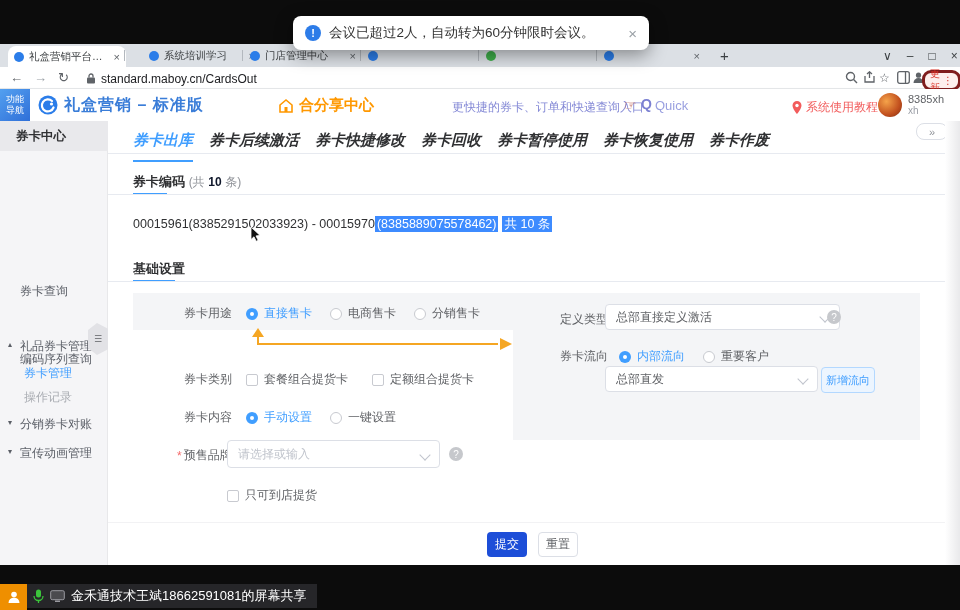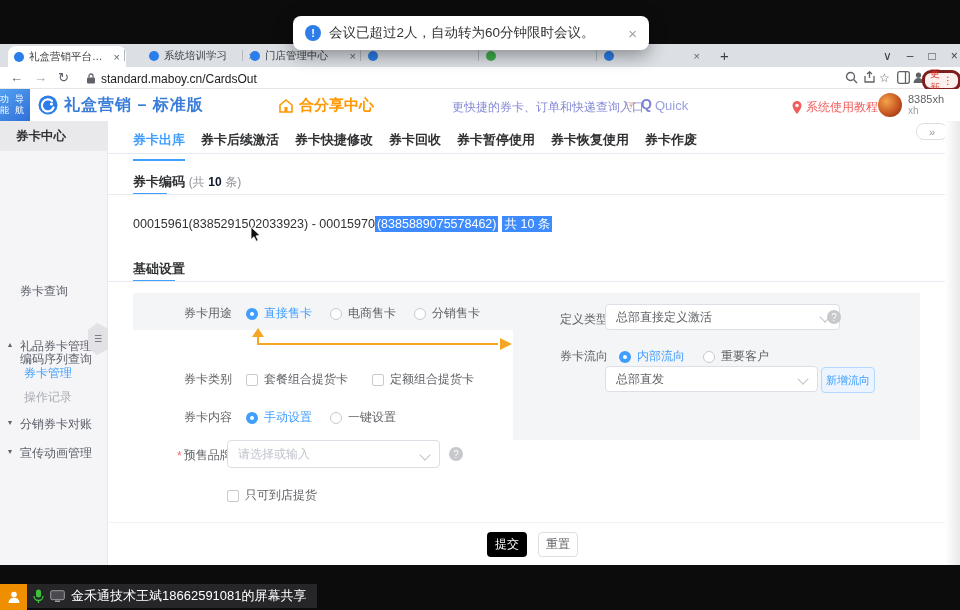--- a/index.html
+++ b/index.html
@@ -23,21 +23,21 @@
   .navico{position:absolute;top:3px;font-size:13px;color:#5f6368;}
   .urltxt{position:absolute;left:101px;top:5px;font-size:12px;color:#202124;}
   .tbicon{position:absolute;top:4px;}
   .updatepill{position:absolute;left:922px;top:3px;height:15px;padding:0 5px;border:3px solid #7f1d1d;
               background:#fdefed;border-radius:9px;display:flex;align-items:center;gap:3px;
               font-size:10px;color:#d93025;}
 
   
   .appheader{left:0;top:89px;width:960px;height:32px;background:#fff;box-shadow:0 1px 3px rgba(0,0,0,.08);}
   .navtoggle{left:0;top:0;width:30px;height:32px;background:linear-gradient(140deg,#53a0f0,#2f6fd8);
-             color:#fff;font-size:9px;line-height:11px;display:flex;
+             color:#fff;font-size:9px;line-height:11px;display:flex;flex-direction:column;
              align-items:center;justify-content:center;}
   .brand{left:64px;top:6px;font-size:16px;font-weight:bold;color:#3a7dd8;letter-spacing:1px;}
   .sharecenter{left:278px;top:7px;display:flex;align-items:center;gap:5px;font-size:15px;font-weight:bold;color:#ff9800;}
   .quicktext{left:452px;top:10px;font-size:12px;color:#8489d6;}
   .hand{left:624px;top:8px;font-size:14px;color:#b9574a;}
   .qmagq{left:641px;top:7px;font-size:14px;font-weight:bold;color:#7b80d2;}
   .quicklabel{left:655px;top:9px;font-size:13px;color:#9aa0e0;}
   .tutorial{left:792px;top:10px;display:flex;align-items:center;gap:4px;font-size:12px;color:#f25c5c;}
   .avatar{left:878px;top:4px;width:24px;height:24px;border-radius:50%;
           background:radial-gradient(circle at 35% 35%,#f5a34a,#c2501e 60%,#7c2d12);}
@@ -54,21 +54,21 @@
   .sbitem.dim{color:#a9acb2;}
   .sbarrow{position:absolute;left:8px;font-size:8px;color:#5a5e66;}
   .collapse-tab{left:88px;top:323px;width:20px;height:32px;background:#e2e2e6;
                 clip-path:polygon(45% 0,100% 18%,100% 82%,45% 100%,0 78%,0 22%);
                 display:flex;align-items:center;justify-content:center;font-size:9px;color:#606266;}
 
   
   .main{left:108px;top:121px;width:837px;height:444px;background:#fff;}
   .scrollstrip{left:945px;top:121px;width:15px;height:444px;background:linear-gradient(90deg,#ffffff,#e9e9eb);}
   .ctabs{position:absolute;left:25px;top:10px;display:flex;gap:16px;}
-  .ctab{font-size:13px;font-weight:600;color:#303133;padding-bottom:10px;white-space:nowrap;}
+  .ctab{font-size:15px;font-weight:600;color:#303133;padding-bottom:10px;white-space:nowrap;font-style:italic;}
   .ctab.on{color:#409eff;border-bottom:2px solid #409eff;}
   .hline{position:absolute;left:0;width:837px;height:1px;background:#e7eaf0;}
   .collapsepill{position:absolute;left:808px;top:2px;width:30px;height:15px;border:1px solid #dcdfe6;
                 border-radius:8px;display:flex;align-items:center;justify-content:center;
                 font-size:11px;color:#909399;background:#fff;}
   .sectitle{position:absolute;left:25px;font-size:13px;color:#303133;}
   .sectitle b{font-weight:bold;}
   .cntgray{color:#909399;font-weight:normal;font-size:12px;}
   .cntred{color:#0f172a;font-weight:bold;font-size:12px;text-align:center;}
   .secline{position:absolute;left:25px;width:34px;height:2px;background:#409eff;}
@@ -91,21 +91,21 @@
           box-sizing:border-box;display:flex;align-items:center;padding:0 24px 0 10px;font-size:12px;color:#606266;}
   .select .ph{color:#c0c4cc;}
   .dchev{position:absolute;right:10px;top:8px;width:7px;height:7px;border-right:1.5px solid #c0c4cc;
          border-bottom:1.5px solid #c0c4cc;transform:rotate(45deg);}
   .qmark{position:absolute;width:14px;height:14px;border-radius:50%;background:#c6c8cc;color:#fff;
          font-size:10px;display:flex;align-items:center;justify-content:center;}
   .addbtn{position:absolute;left:713px;top:246px;width:52px;height:24px;border:1px solid #b3d8ff;
           background:#ecf5ff;border-radius:4px;color:#409eff;font-size:11px;
           display:flex;align-items:center;justify-content:center;}
   .btn{position:absolute;height:25px;border-radius:4px;font-size:12px;display:flex;align-items:center;justify-content:center;box-sizing:border-box;}
-  .btn.primary{background:#000000;color:#fff;}
+  .btn.primary{background:#1d4ed8;color:#fff;}
   .btn.plain{background:#fff;border:1px solid #dcdfe6;color:#606266;}
 
   
   .blackbottom{left:0;top:565px;width:960px;height:45px;background:#0c0c0c;}
   .sharebox{left:0;top:584px;width:27px;height:26px;background:#ef8f00;display:flex;align-items:center;justify-content:center;}
   .sharepill{left:27px;top:584px;height:24px;background:#262629;display:flex;align-items:center;padding:0 10px 0 6px;gap:6px;}
   .sharetext{font-size:13px;color:#fff;white-space:nowrap;}
 
   
   .toast{left:293px;top:16px;width:356px;height:34px;background:#fff;border-radius:8px;

